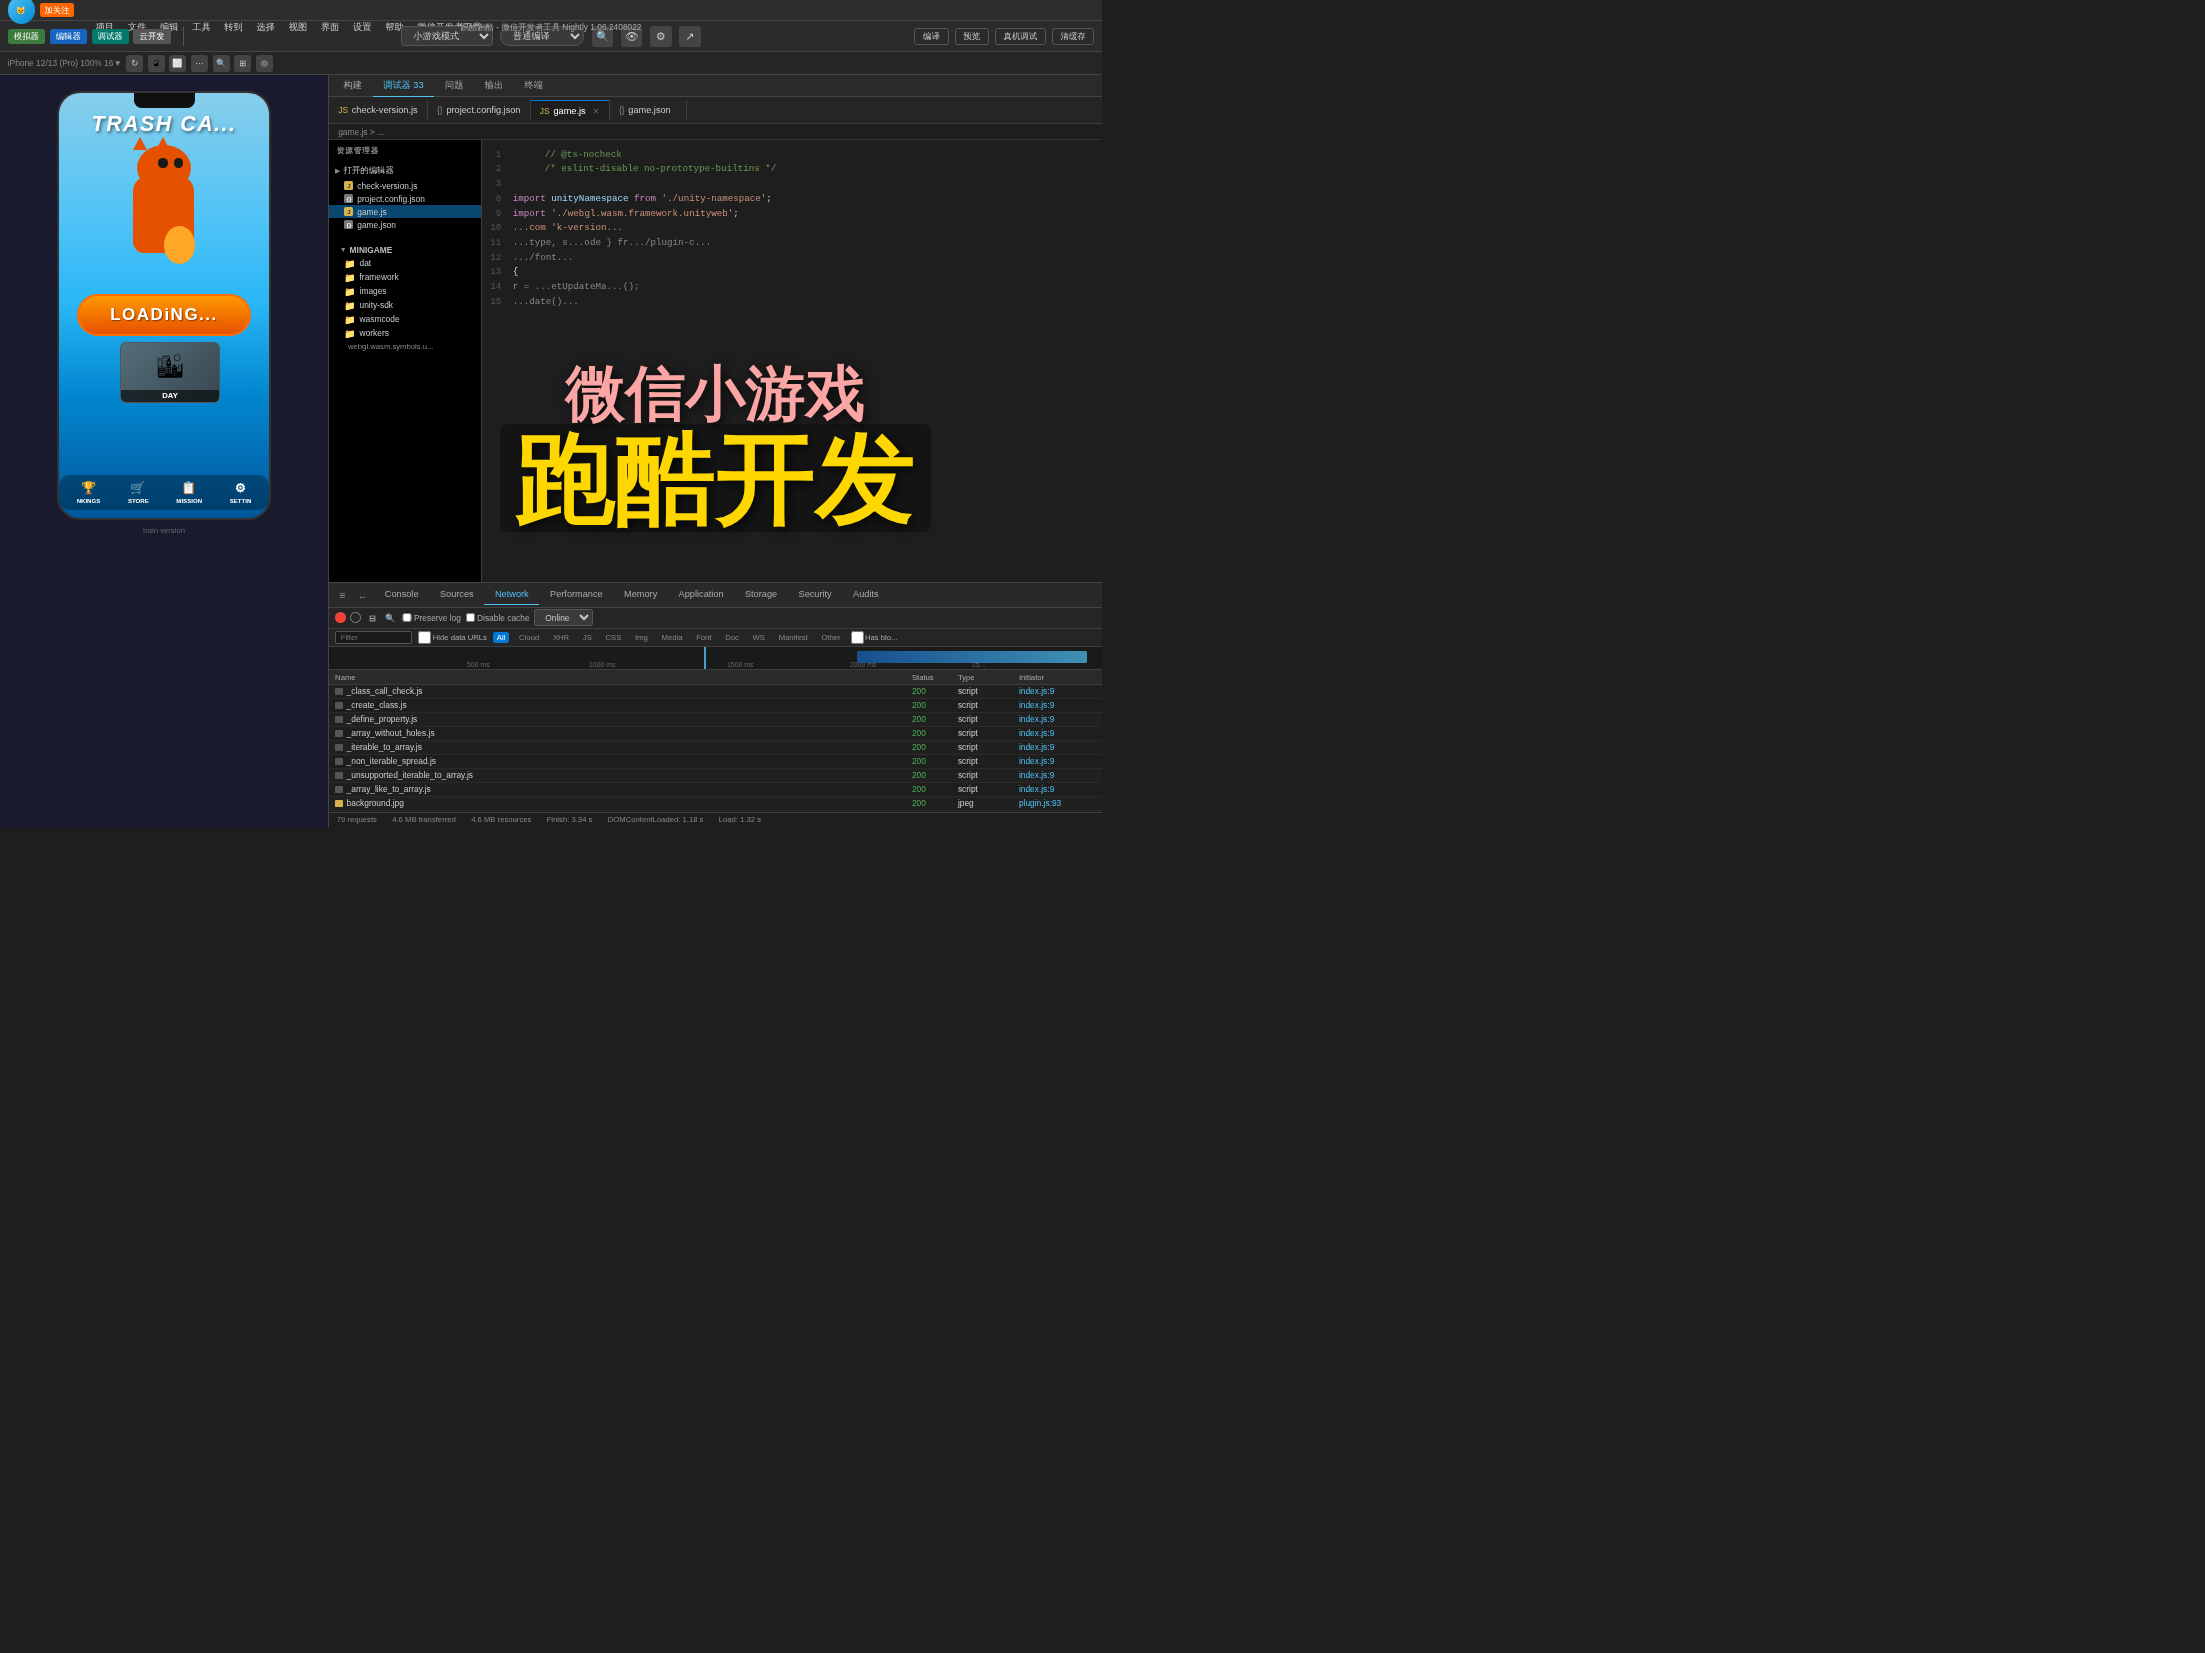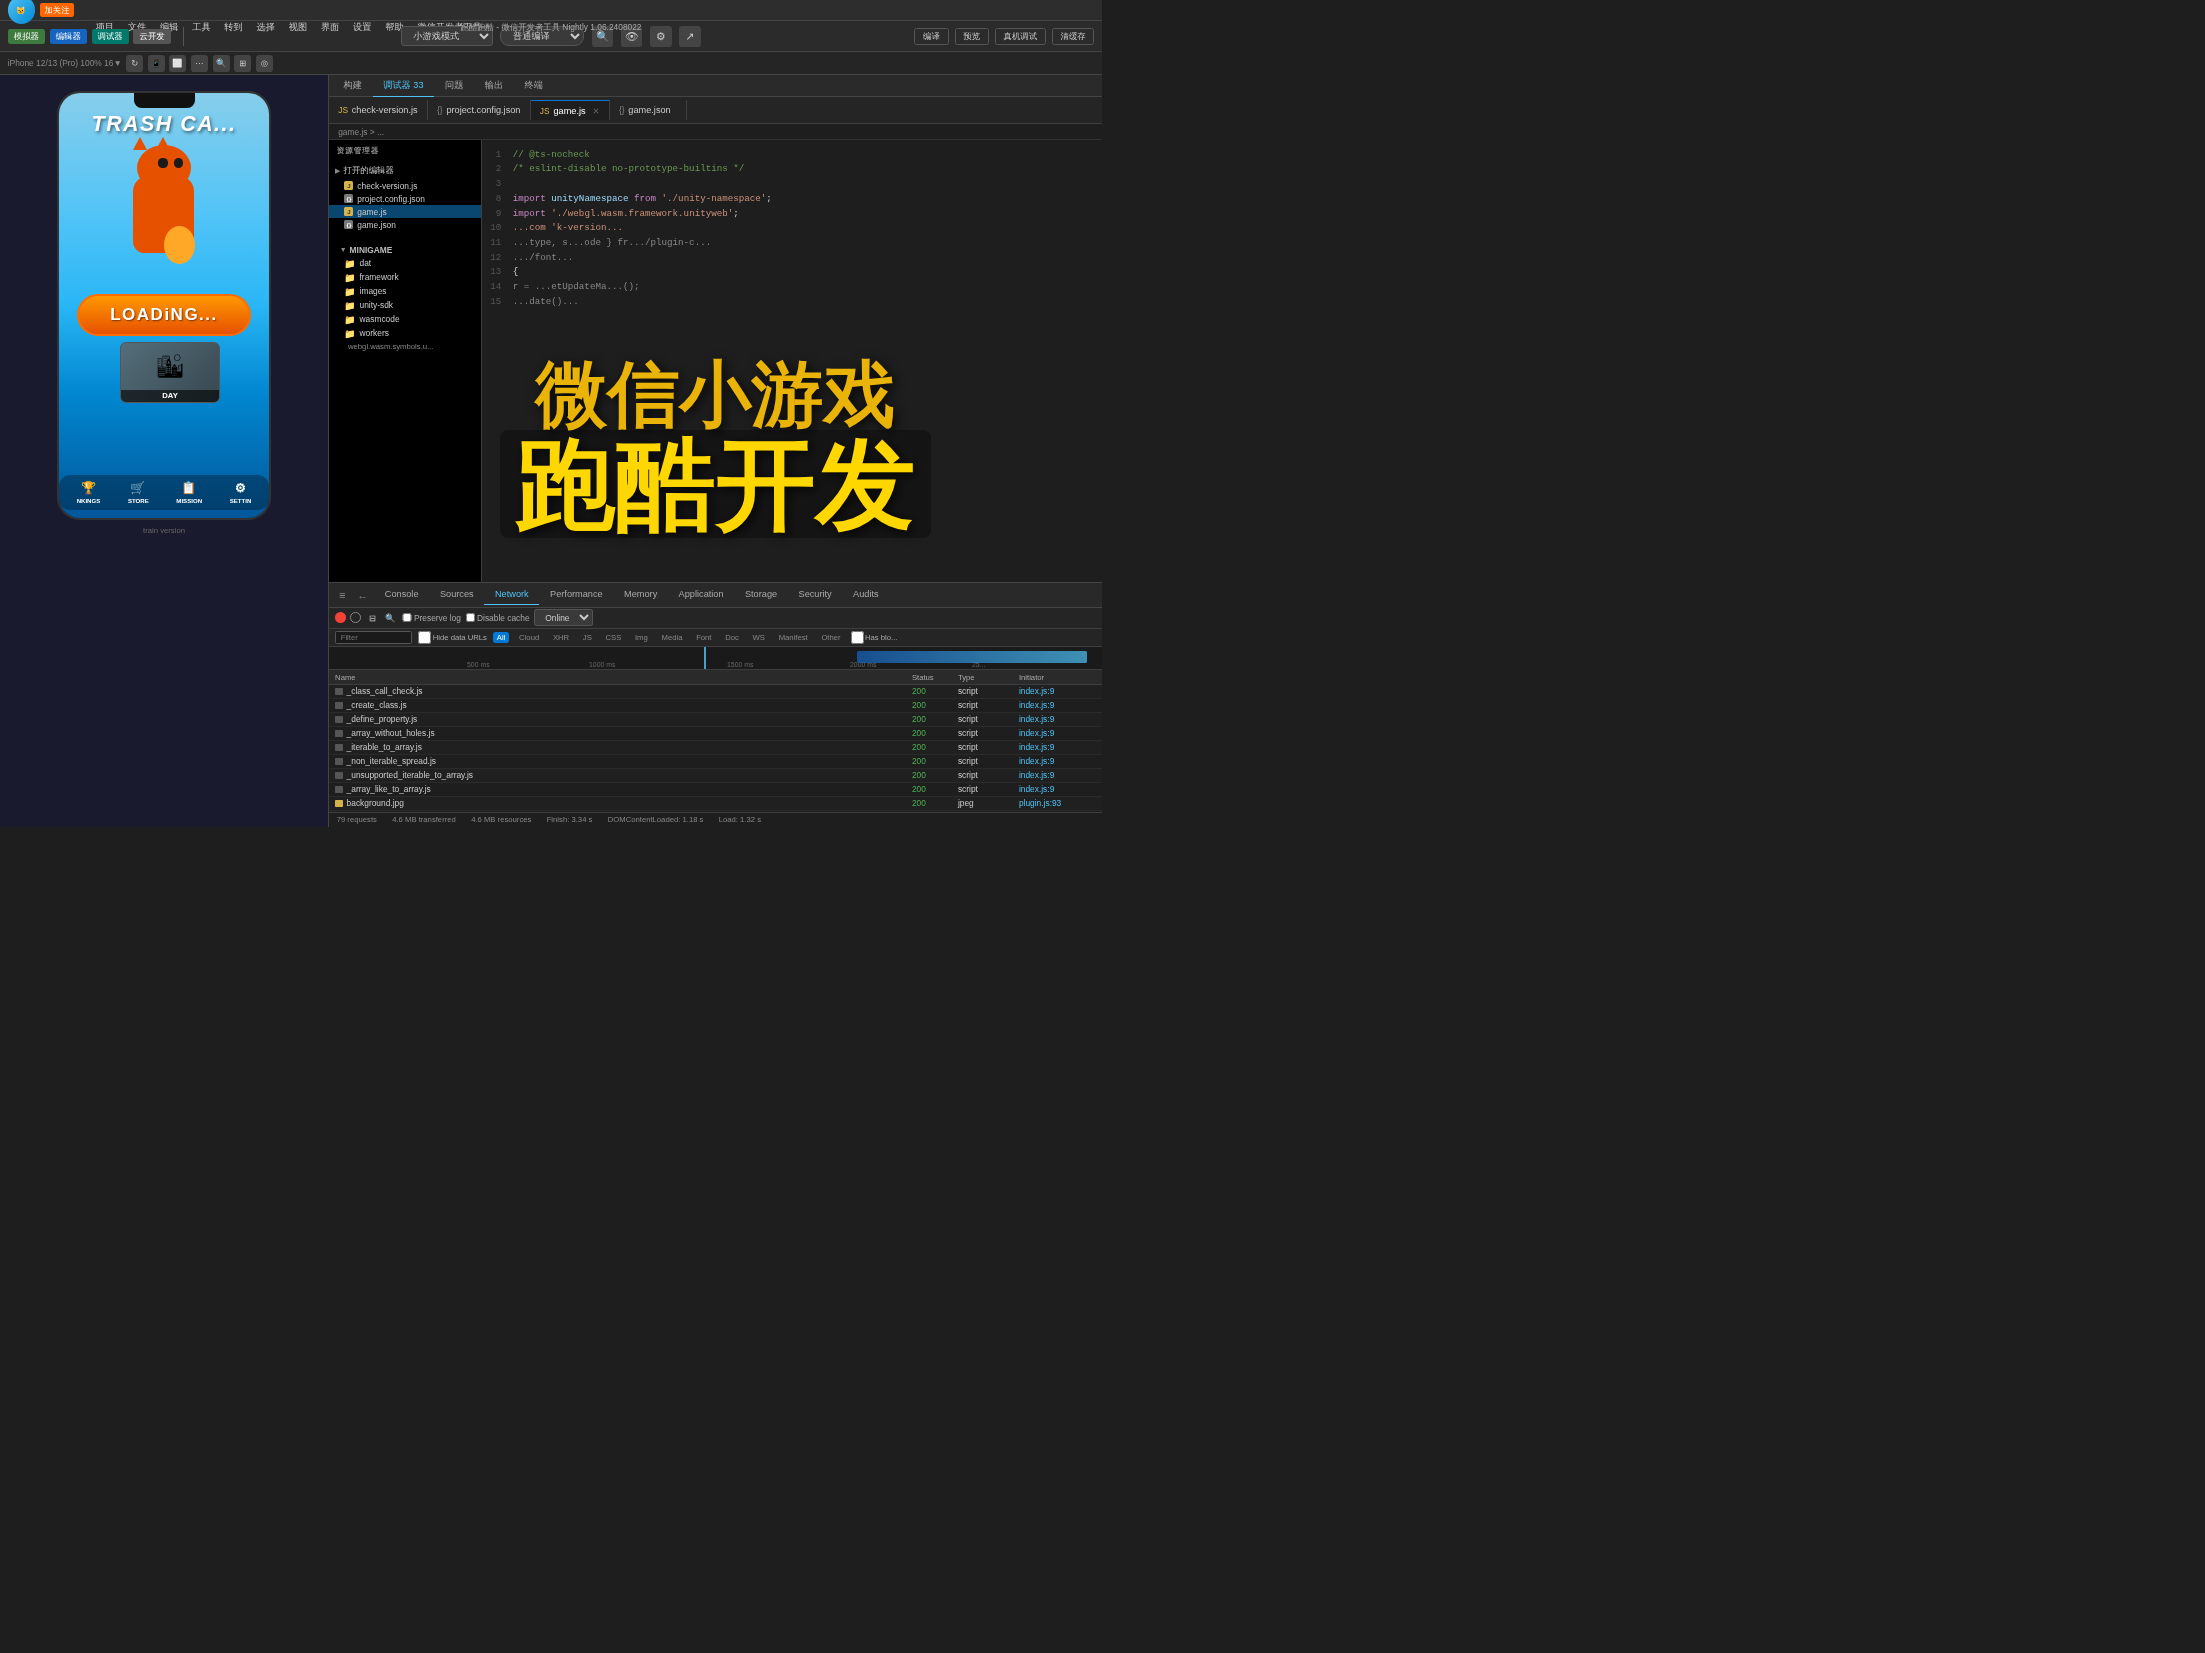--- a/index.html
+++ b/index.html
@@ -404,21 +404,21 @@
       font-family: 'Courier New', monospace;
       font-size: 9.2px;
       line-height: 1.6;
       color: #d4d4d4;
       overflow-y: auto;
       position: relative;
     }
     .line { display: flex; }
     .line-num { color: #555; width: 23px; text-align: right; padding-right: 11.5px; user-select: none; flex-shrink: 0; }
     .line-code { flex: 1; }
-    .c-comment { color: #6a9955; }
+    .c-comment { color: #6a9955; margin-left: 32px; }
     .c-string { color: #ce9178; }
     .c-import { color: #c586c0; }
     .c-variable { color: #9cdcfe; }
 
     
     .overlay-thumbnail {
       position: absolute;
       bottom: 115px;
       left: 61px;
       width: 100px;
@@ -450,23 +450,23 @@
       right: 0;
       bottom: 0;
       display: flex;
       flex-direction: column;
       align-items: center;
       justify-content: center;
       pointer-events: none;
       z-index: 10;
     }
     .big-chinese-1 {
-      font-size: 72px;
+      font-size: 60px;
       font-weight: 900;
-      color: #eab308;
+      color: #fca5a5;
       text-shadow: 3.1px 3.1px 11.5px rgba(0,0,0,0.8);
       line-height: 1;
       white-space: nowrap;
     }
     .big-chinese-2 {
       font-size: 100px;
       font-weight: 900;
       color: #ffd700;
       text-shadow: 3.1px 3.1px 11.5px rgba(0,0,0,0.8);
       line-height: 1;

